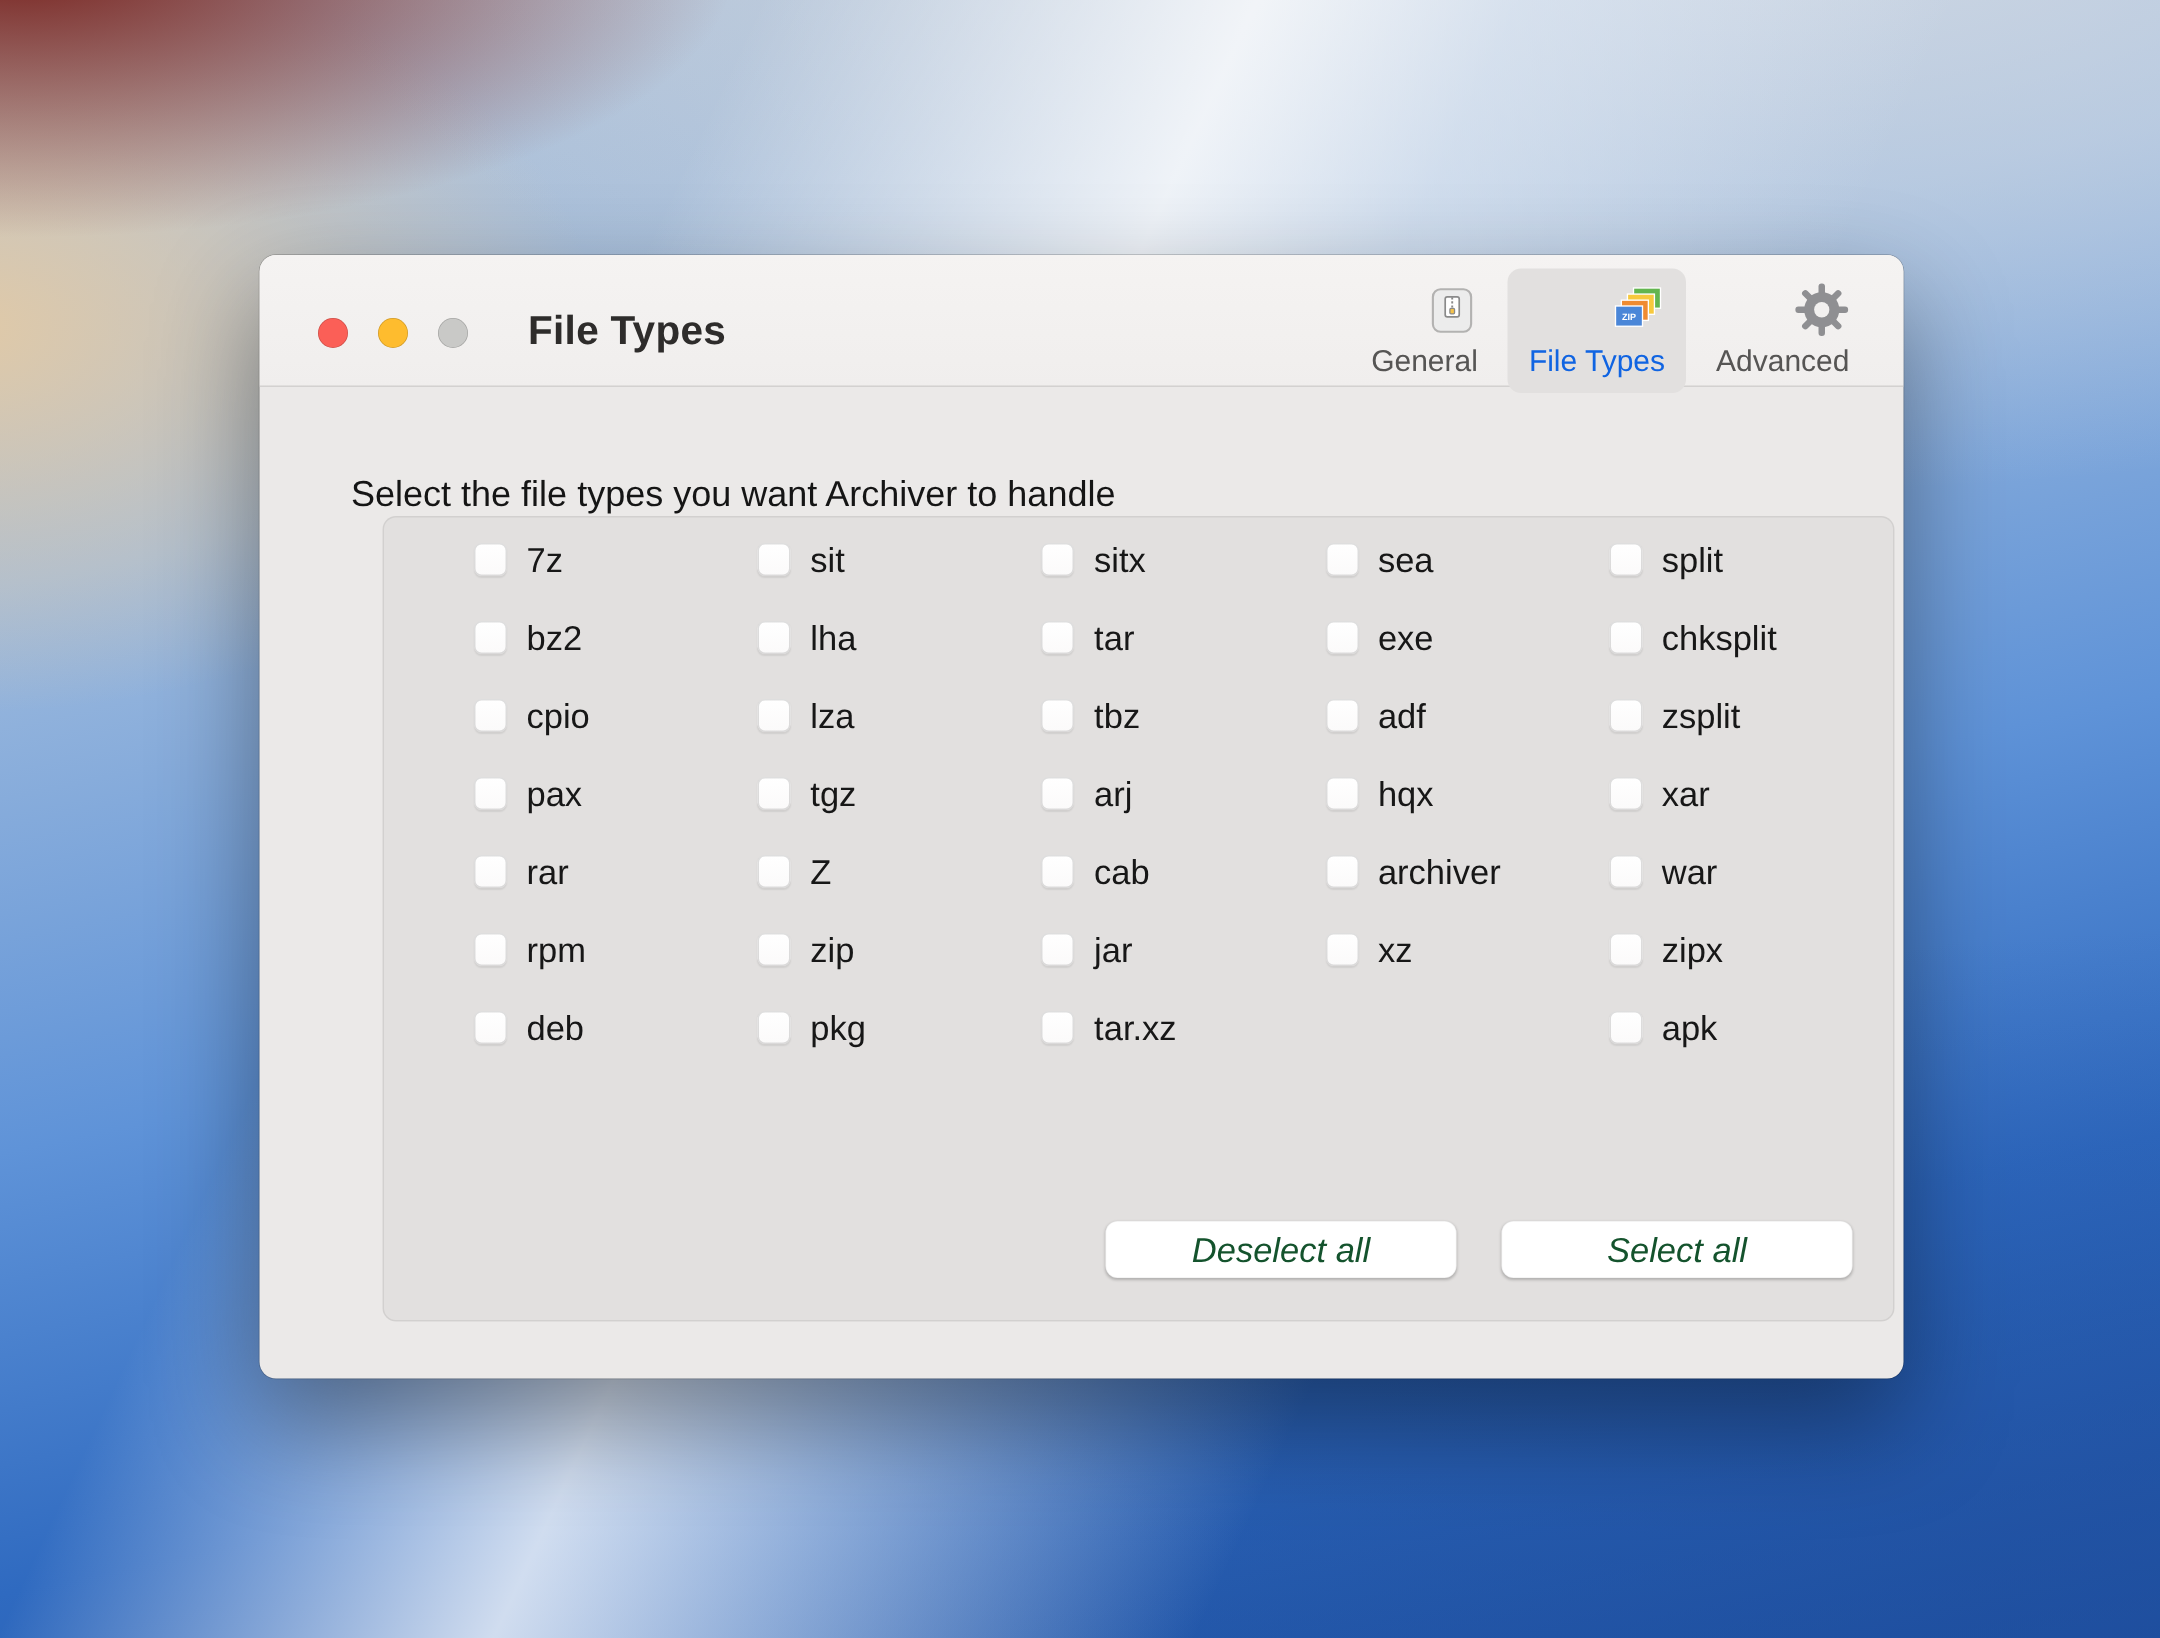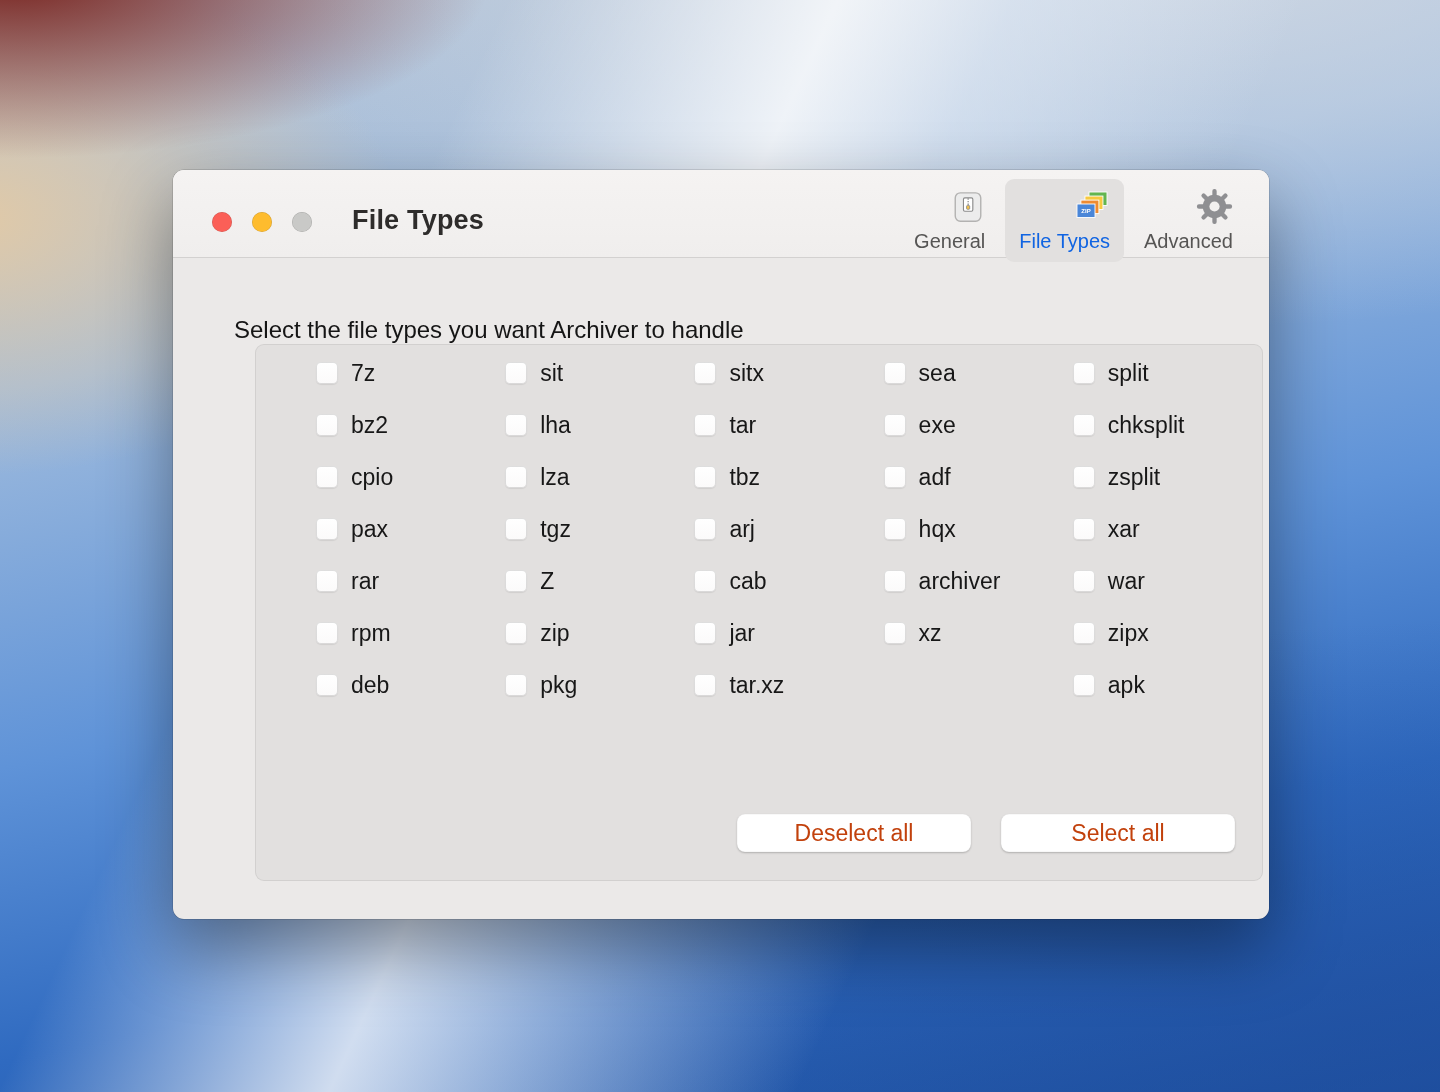--- a/index.html
+++ b/index.html
@@ -115,22 +115,23 @@
     right: 27px; bottom: 28px;
     display: flex; gap: 30px;
   }
   .btn {
     width: 234px; height: 38px;
     border: none;
     border-radius: 8px;
     background: #ffffff;
     box-shadow: 0 1px 2px rgba(0,0,0,.22), inset 0 0 0 0.5px rgba(0,0,0,.06);
     font-family: "Liberation Sans", sans-serif;
-    font-size: 23px; color: #c2410c;
+    font-size: 23px; color: #14532d;
     cursor: default;
+    font-style: italic;
   }
 </style>
 </head>
 <body>
 
 <div class="window">
 
   <div class="titlebar">
     <div class="traffic-lights">
       <div class="light red"></div>

